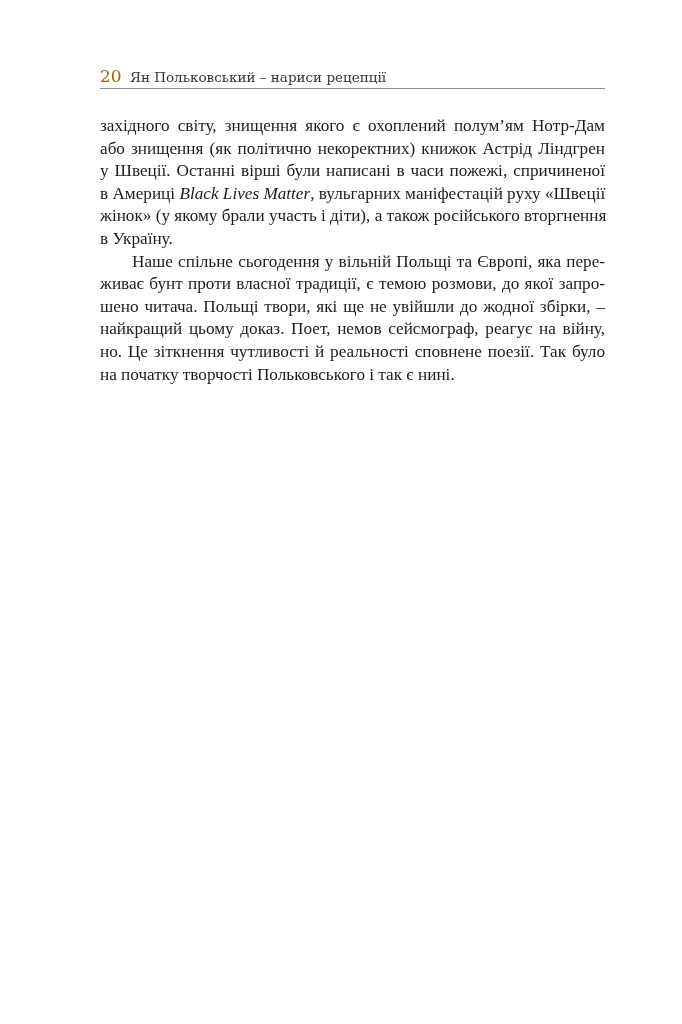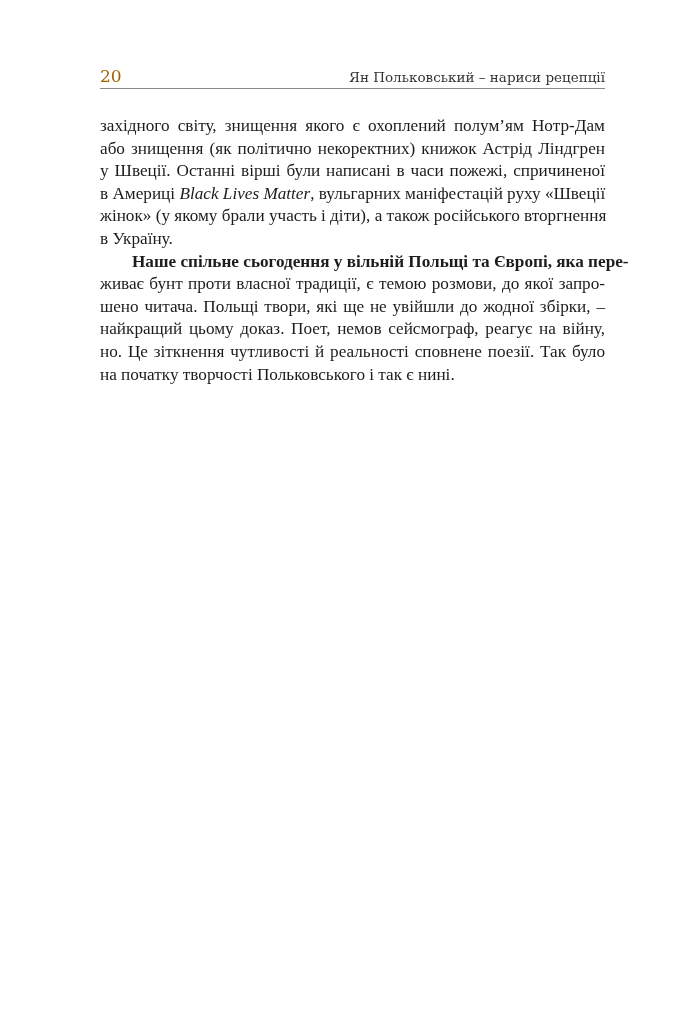--- a/index.html
+++ b/index.html
@@ -1,24 +1,24 @@
 <!DOCTYPE html>
 <html><head>
   <meta charset="utf-8">
   <style>
     html, body { margin: 0; padding: 0; }
     body { width: 682px; height: 1024px; background: #ffffff; position: relative; overflow: hidden; }
     .page { position: absolute; left: 100px; top: 66px; width: 505px; }
     .header { position: relative; height: 22px; border-bottom: 1px solid #8a8a8a; }
     .page-num { position: absolute; left: 0; bottom: 2px; font-family: "DejaVu Serif", serif; font-size: 17px; color: #a16207; }
-    .running-title { position: absolute; left: 0; right: 0; bottom: 3px; text-align: right; font-family: "DejaVu Serif", serif; font-size: 13.5px; color: #333; padding-left: 30px; margin-top: 27px; }
+    .running-title { position: absolute; left: 0; right: 0; bottom: 3px; text-align: left; font-family: "DejaVu Serif", serif; font-size: 13.5px; color: #333; padding-left: 30px; margin-top: 27px; }
     .body { margin-top: 26px; font-family: "Liberation Serif", serif; font-size: 17.2px; line-height: 22.6px; color: #1c1c1c; text-align: justify; }
     .line { display: block; white-space: nowrap; text-align-last: justify; text-align: justify; }
     .line.last { text-align-last: left; }
-    .indent { padding-left: 32px; font-weight: bold; }
+    .indent { padding-left: 32px; }
     em { font-style: italic; }
   </style>
 </head>
 <body>
 
 <div class="page">
   <div class="header">
     <span class="page-num">20</span>
     <span class="running-title">Ян Польковський – нариси рецепції</span>
   </div>

